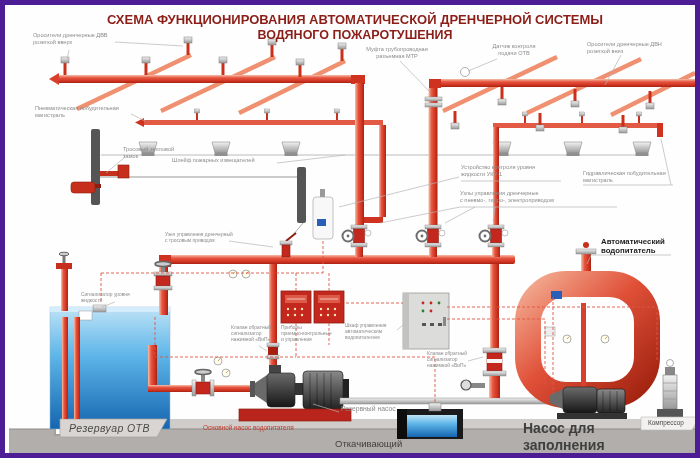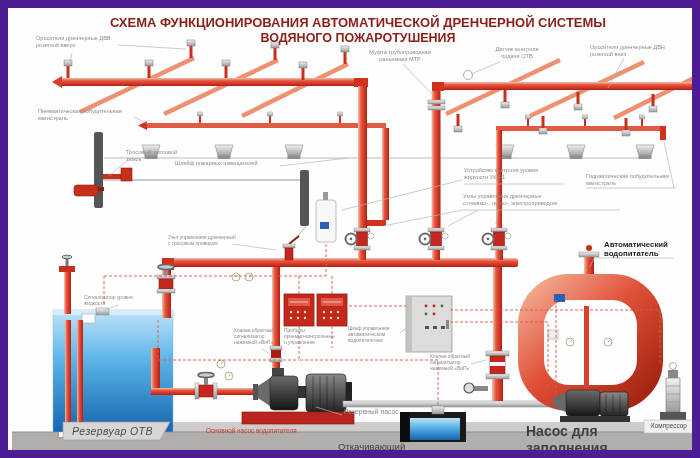--- a/index.html
+++ b/index.html
@@ -1,17 +1,17 @@
 <!DOCTYPE html>
 <html><head>
 <meta charset="utf-8">
 <style>
   html,body{margin:0;padding:0;background:#fff;}
   #stage{position:relative;width:700px;height:458px;background:#fefefe;
-         border:8px solid #4c1d95;box-sizing:border-box;overflow:hidden;
+         border:5px solid #4c1d95;box-sizing:border-box;overflow:hidden;
          font-family:"Liberation Sans",sans-serif;}
   #scene{position:absolute;left:0;top:0;}
   .title{position:absolute;left:0;top:7px;width:700px;text-align:center;
          color:#8b1e16;font-weight:700;font-size:13px;line-height:1.25;
          font-family:"Liberation Sans",sans-serif;}
   .title .t2{font-size:12.5px;}
   .lbl{position:absolute;font-size:5.6px;color:#8c8c8c;line-height:1.18;
        white-space:pre-line;}
   .lbl-xs{font-size:4.9px;}
   .lbl-c{text-align:center;}

